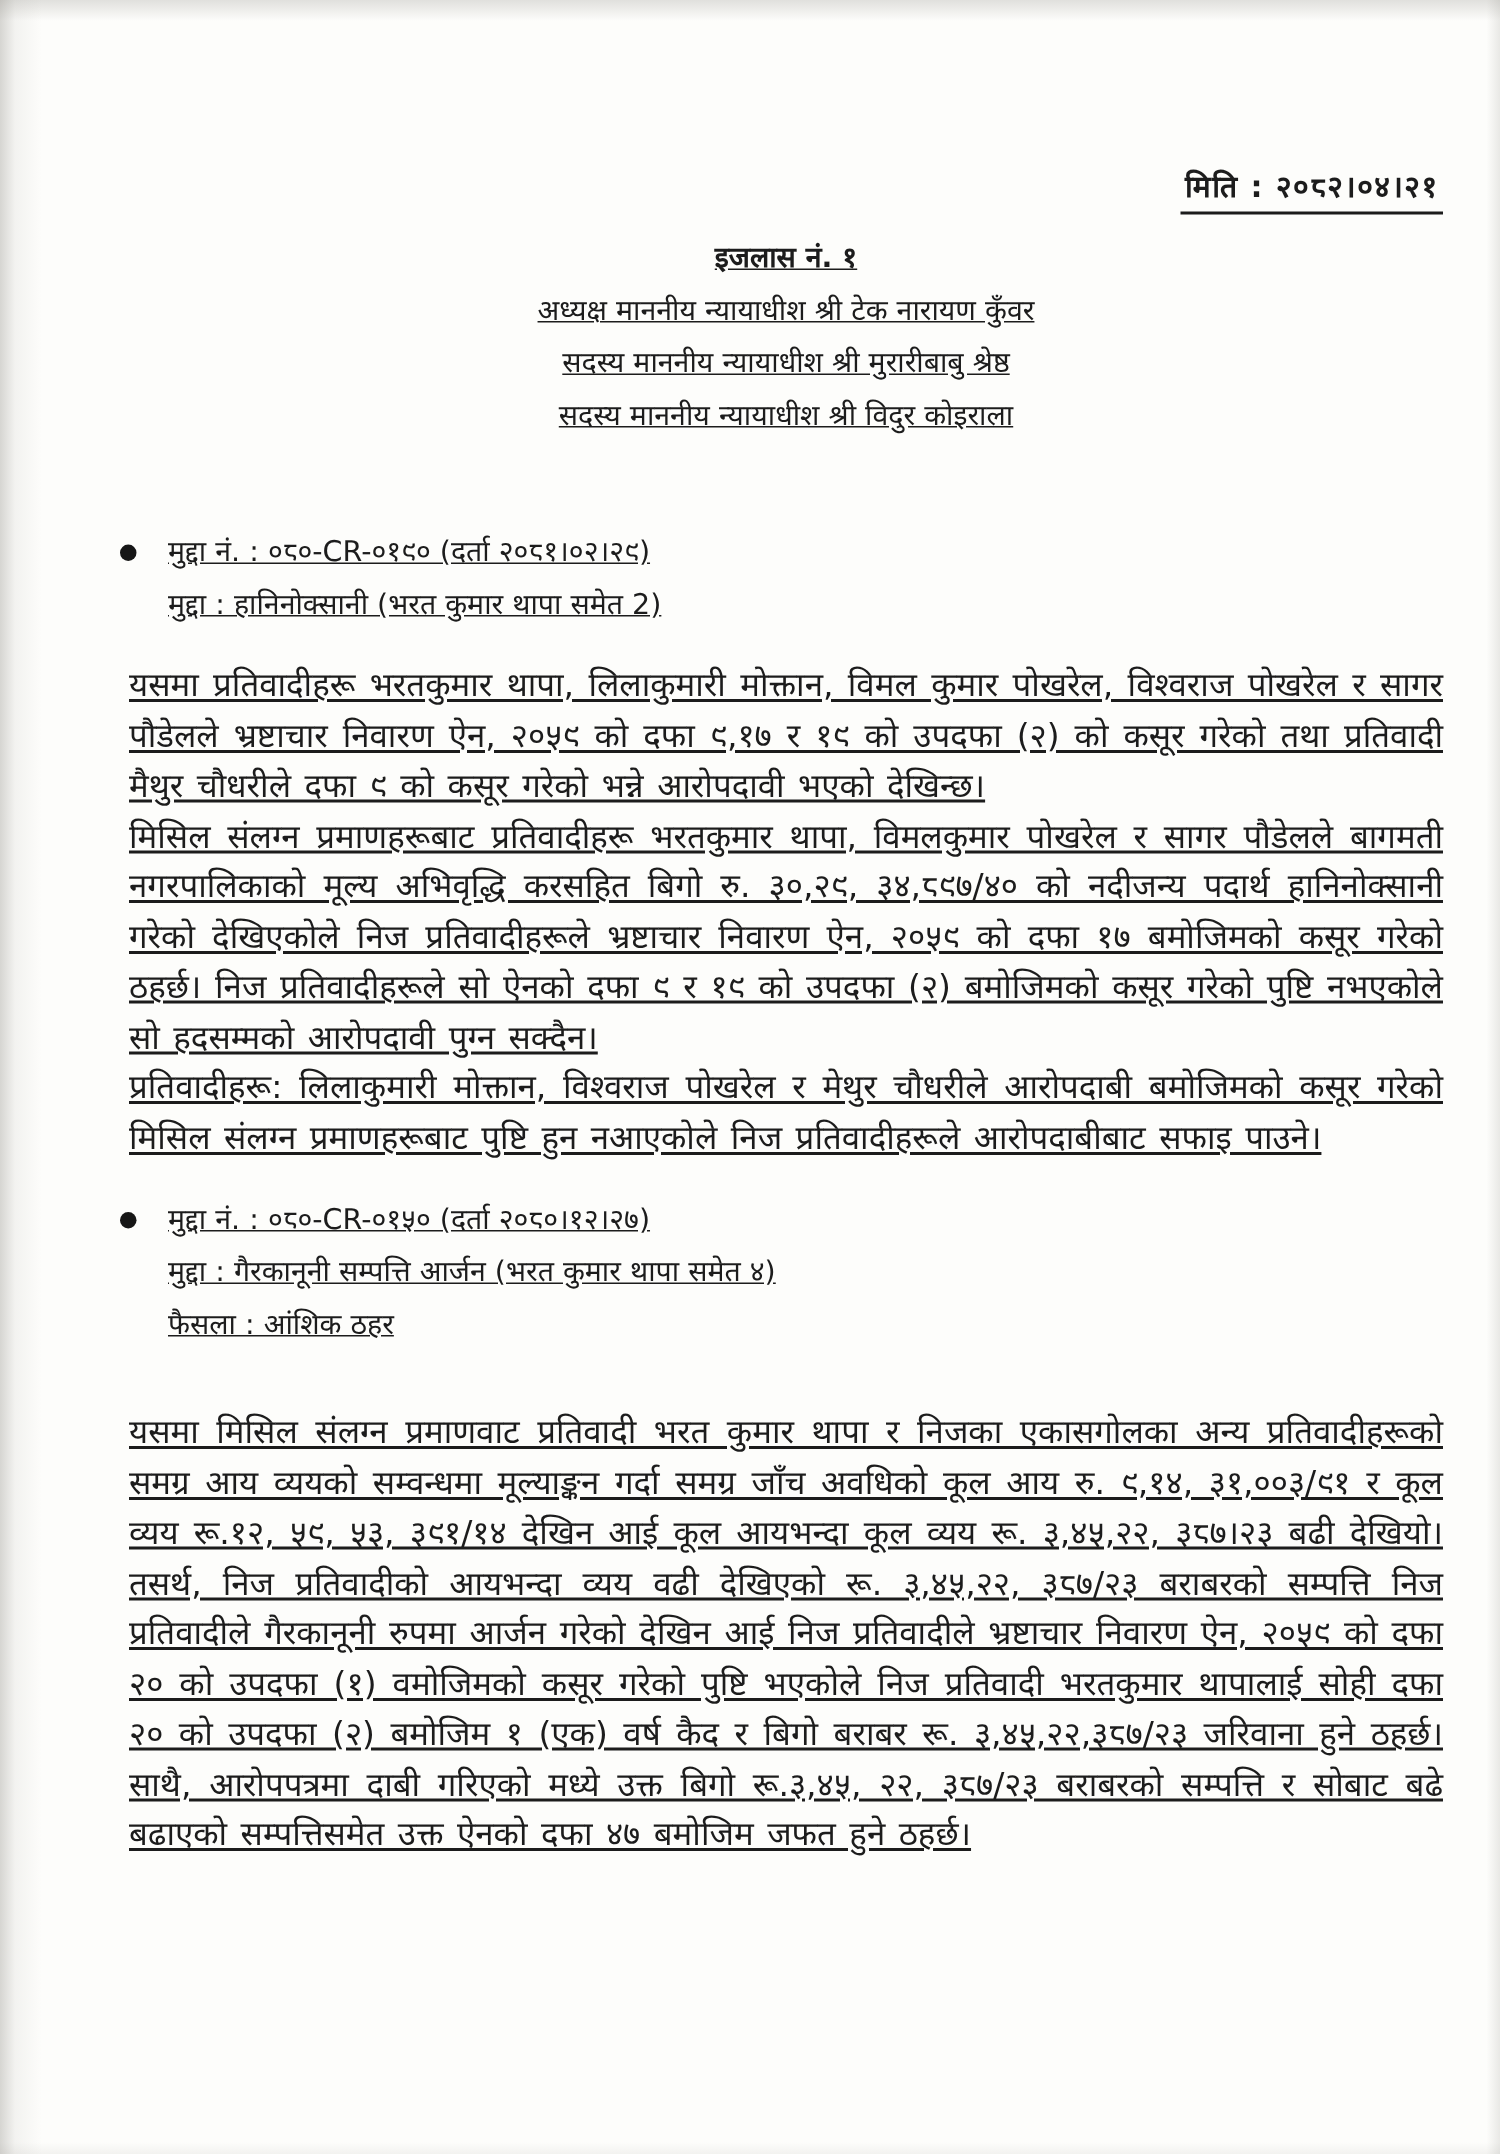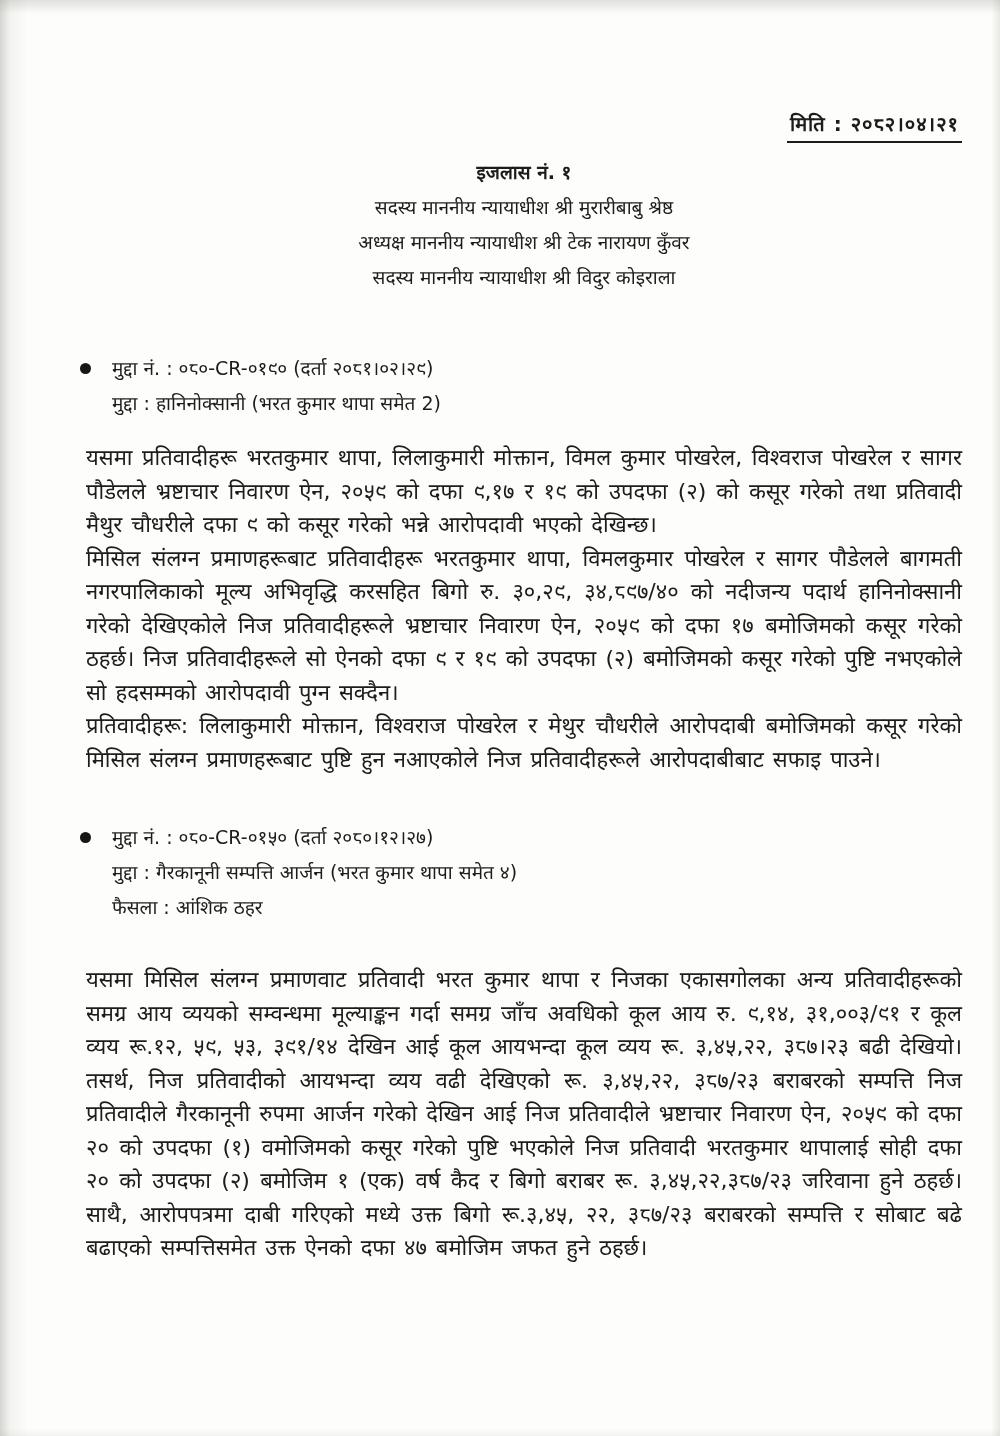--- a/index.html
+++ b/index.html
@@ -14,20 +14,21 @@
     width: 1000px;
     height: 1436px;
     overflow: hidden;
     color: #1c1c1c;
     background:
       linear-gradient(90deg, rgba(150,148,142,0.38) 0px, rgba(150,148,142,0.10) 10px, rgba(0,0,0,0) 28px),
       linear-gradient(180deg, rgba(150,148,142,0.28) 0px, rgba(0,0,0,0) 14px),
       linear-gradient(270deg, rgba(150,148,142,0.20) 0px, rgba(0,0,0,0) 9px),
       linear-gradient(0deg, rgba(150,148,142,0.10) 0px, rgba(0,0,0,0) 8px),
       #fdfdfb;
+    text-decoration: underline;
   }
   .content {
     padding: 110px 38px 0 86px;
   }
   .date-row {
     text-align: right;
     margin-bottom: 12px;
   }
   .date {
     display: inline-block;
@@ -61,37 +62,37 @@
   }
   .meta-line { white-space: nowrap; }
   .paras { margin-top: 20px; }
   .paras p {
     margin: 0;
     font-size: 22px;
     line-height: 33.5px;
     text-align: justify;
     word-spacing: 2px;
   }
-  .case-2 { margin-top: 44px; }
+  .case-2 { margin-top: 20px; }
   .case-2 .paras { margin-top: 38px; }
 </style>
 </head>
 <body>
 
 <div class="page">
   <div class="content">
 
     <div class="date-row">
       <span class="date">मिति : २०८२।०४।२१</span>
     </div>
 
     <div class="header-block">
       <div class="bench">इजलास नं. १</div>
+      <div class="judge">अध्यक्ष माननीय न्यायाधीश श्री टेक नारायण कुँवर</div>
       <div class="judge">सदस्य माननीय न्यायाधीश श्री मुरारीबाबु श्रेष्ठ</div>
-      <div class="judge">अध्यक्ष माननीय न्यायाधीश श्री टेक नारायण कुँवर</div>
       <div class="judge">सदस्य माननीय न्यायाधीश श्री विदुर कोइराला</div>
     </div>
 
     <section class="case">
       <div class="case-meta">
         <span class="bullet"></span>
         <div class="meta-line">मुद्दा नं. : ०८०-CR-०१९० (दर्ता २०८१।०२।२९)</div>
         <div class="meta-line">मुद्दा : हानिनोक्सानी (भरत कुमार थापा समेत 2)</div>
       </div>
       <div class="paras">

